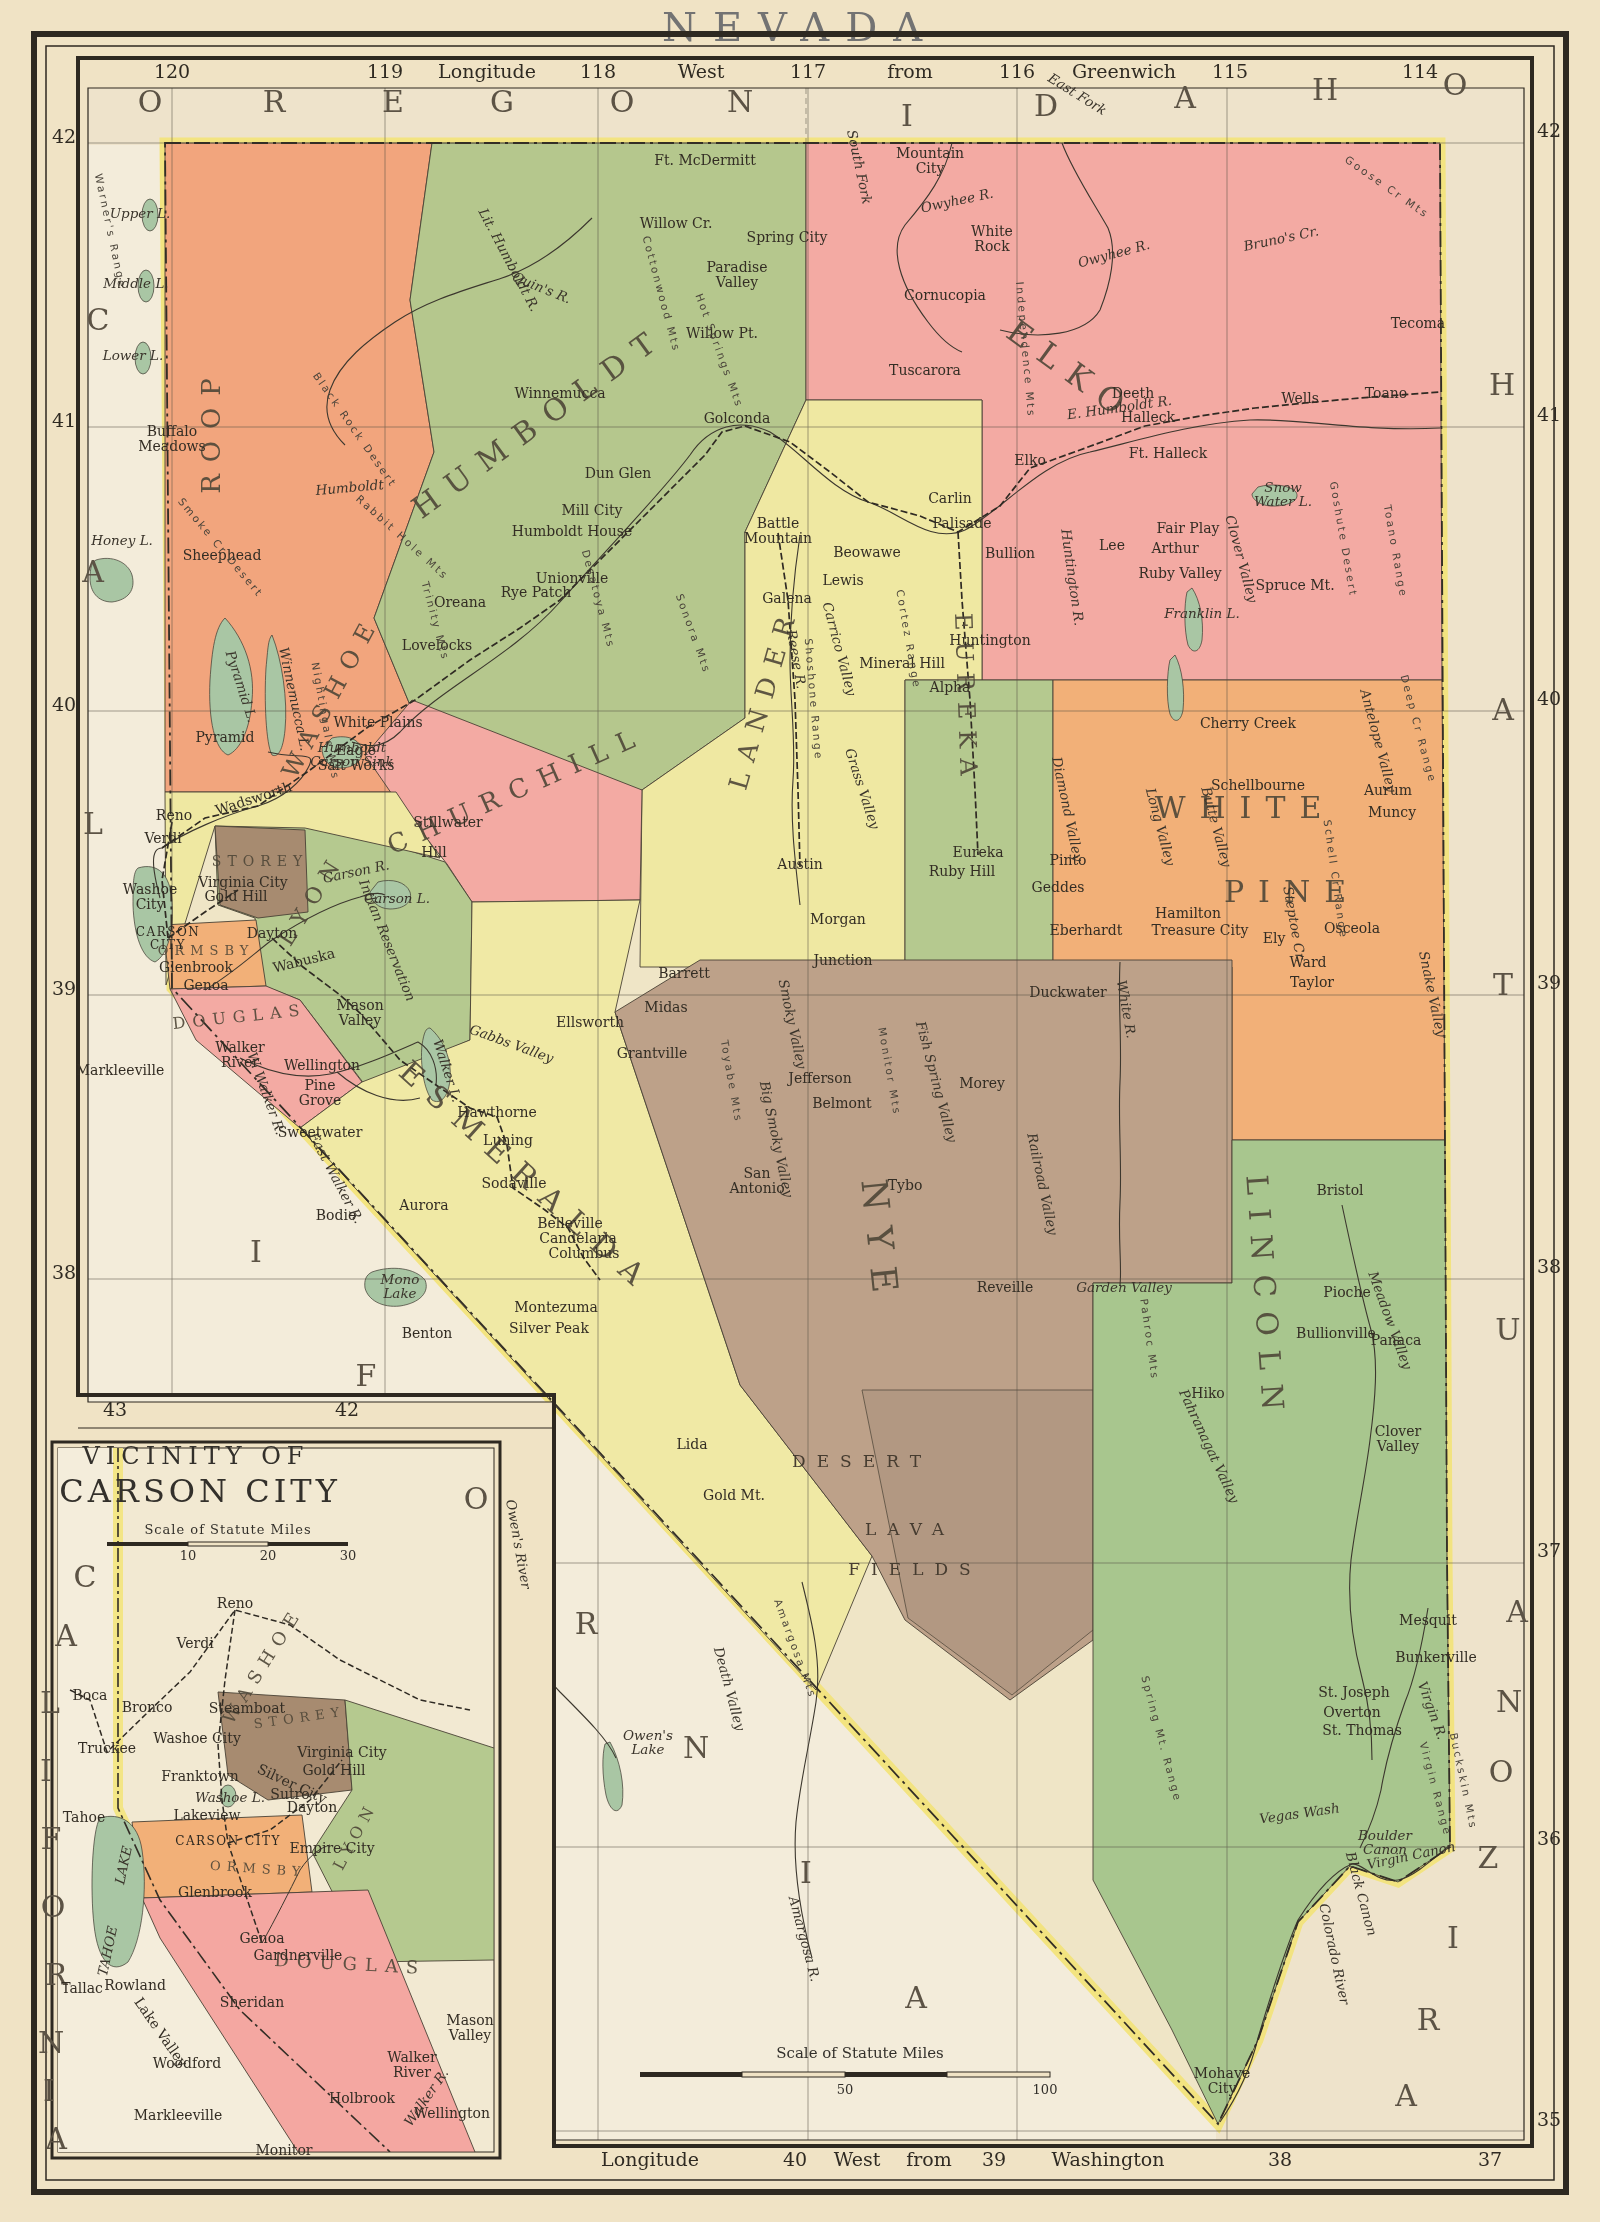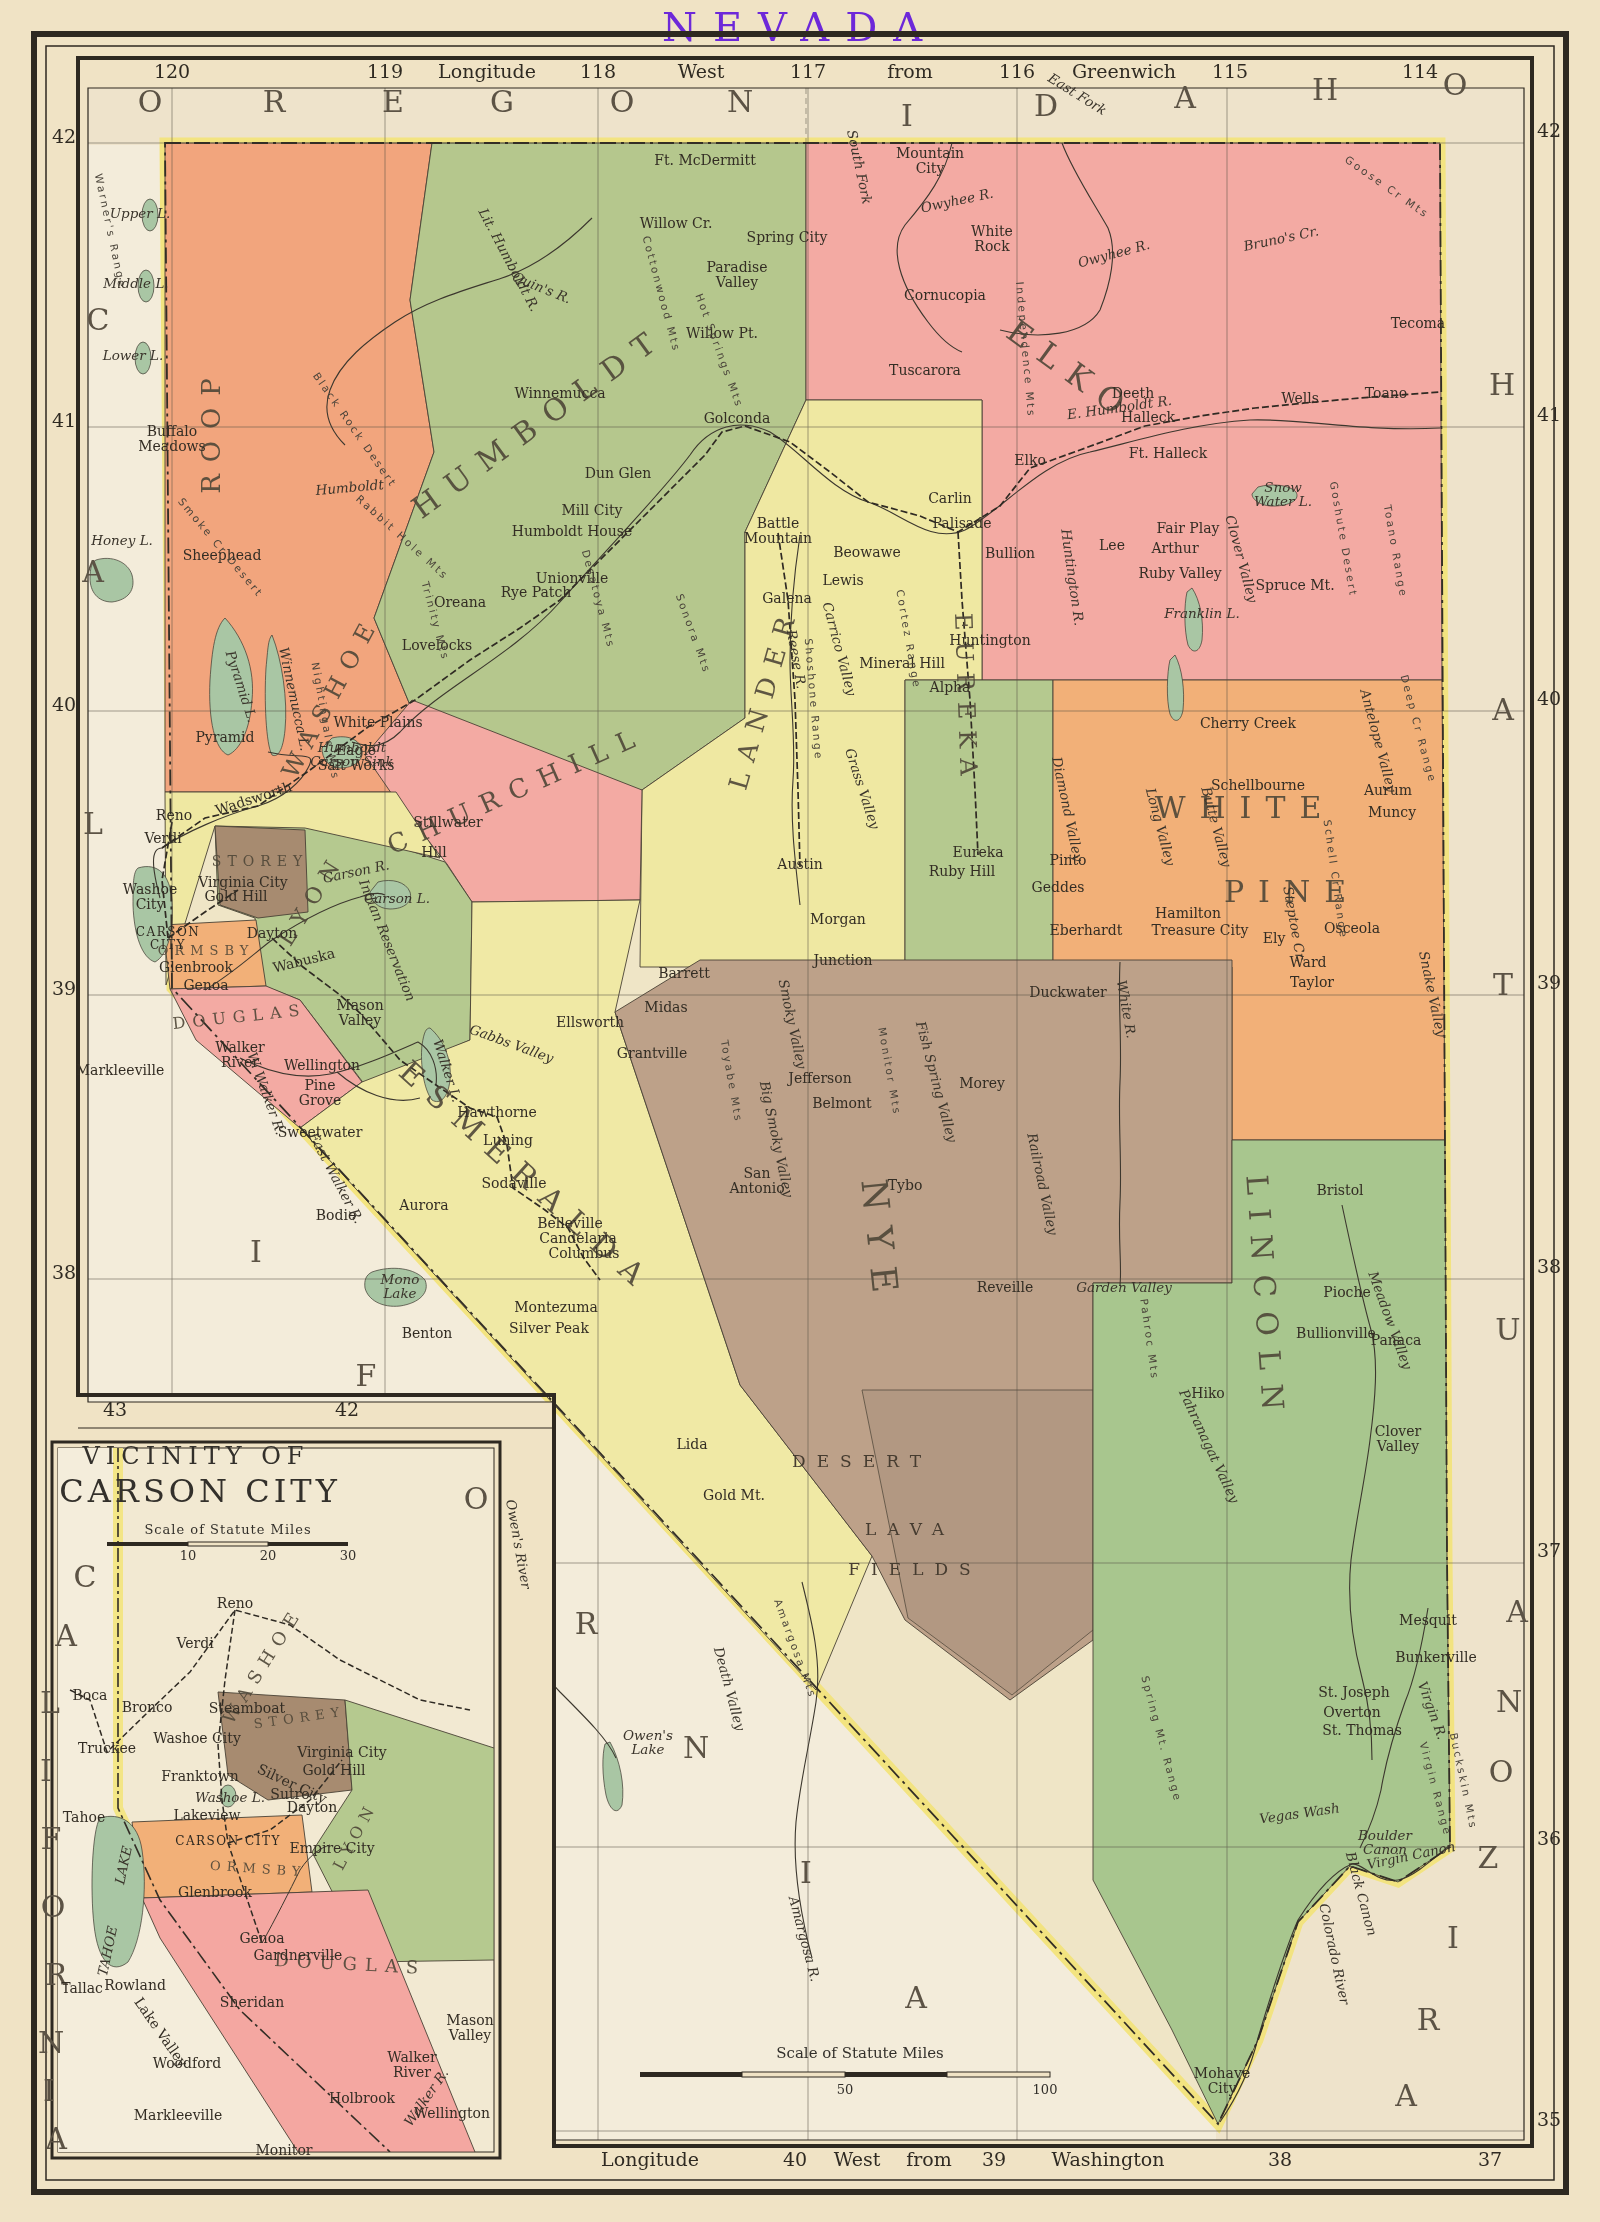--- a/index.html
+++ b/index.html
@@ -1,18 +1,18 @@
 <!DOCTYPE html>
 <html><head>
 <meta charset="utf-8">
 <style>
   html,body{margin:0;padding:0;background:#e6d9ba;}
   .page{position:relative;width:1600px;height:2222px;background:#f0e3c5;overflow:hidden;font-family:"DejaVu Serif",serif;}
   h1.map-title{position:absolute;top:4px;left:0;width:100%;text-align:center;margin:0;
-    font-family:"DejaVu Serif",serif;font-weight:normal;font-size:40px;letter-spacing:16px;color:#6d28d9;}
+    font-family:"DejaVu Serif",serif;font-weight:normal;font-size:40px;letter-spacing:16px;color:#737373;}
   svg.map{position:absolute;left:0;top:0;}
   
   text{fill:#332d24;}
   .t{font-family:"DejaVu Serif",serif;font-size:14px;}
   .cap{font-family:"DejaVu Serif",serif;font-size:12px;letter-spacing:1.5px;fill:#2e2921;}
   .w{font-family:"DejaVu Serif",serif;font-style:italic;font-size:13.5px;fill:#3a342b;}
   .m{font-family:"DejaVu Sans",sans-serif;font-size:10.5px;letter-spacing:2.5px;fill:#4a443a;}
   .co{font-family:"DejaVu Serif",serif;fill:#4f4738;opacity:.9;}
   .st{font-family:"DejaVu Serif",serif;font-size:30px;fill:#5c5345;}
   .ax{font-family:"DejaVu Serif",serif;font-size:19px;fill:#2f2a22;}

